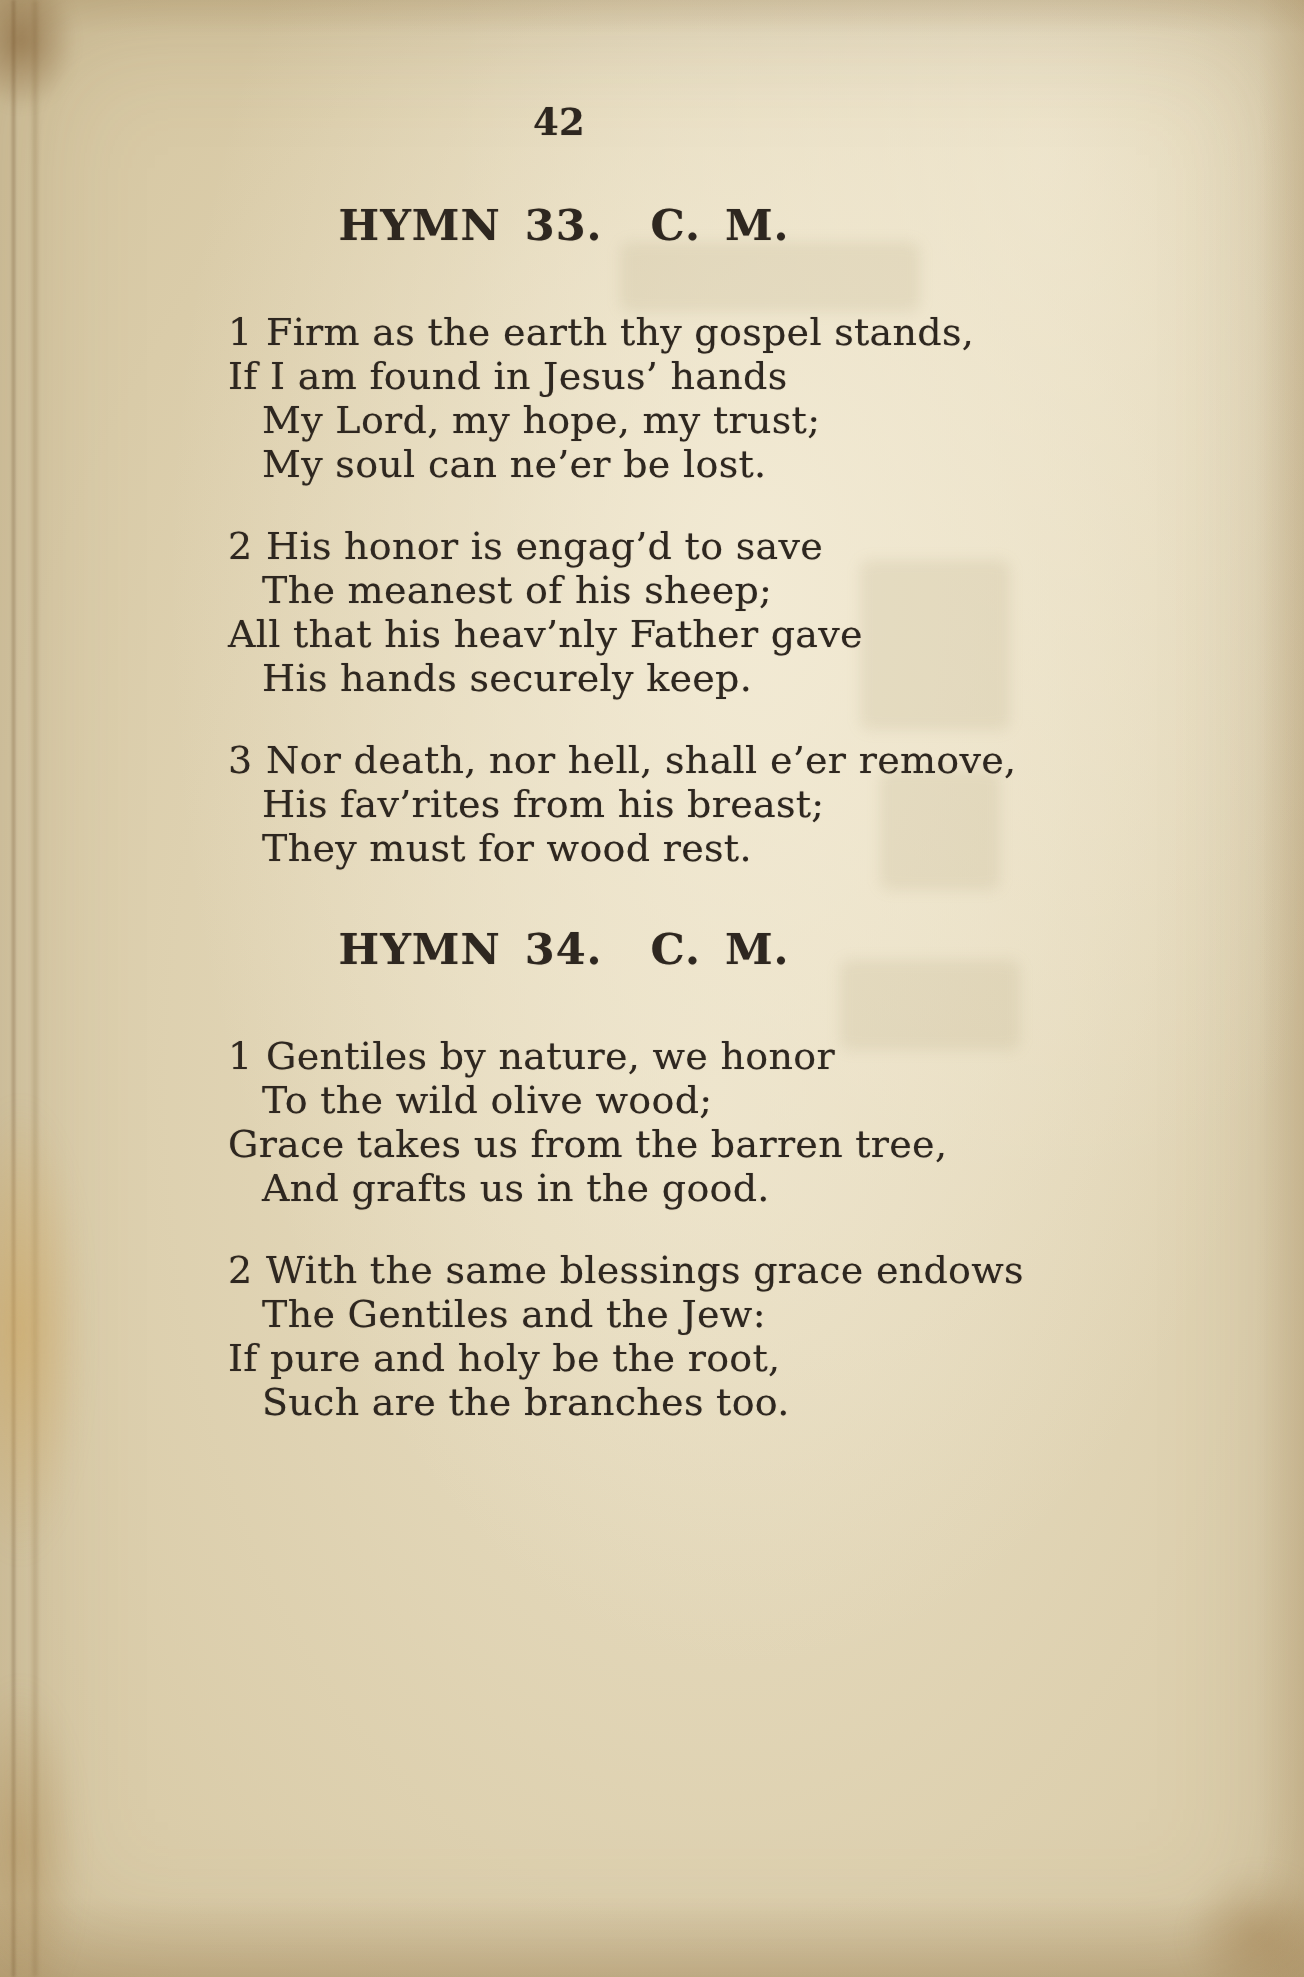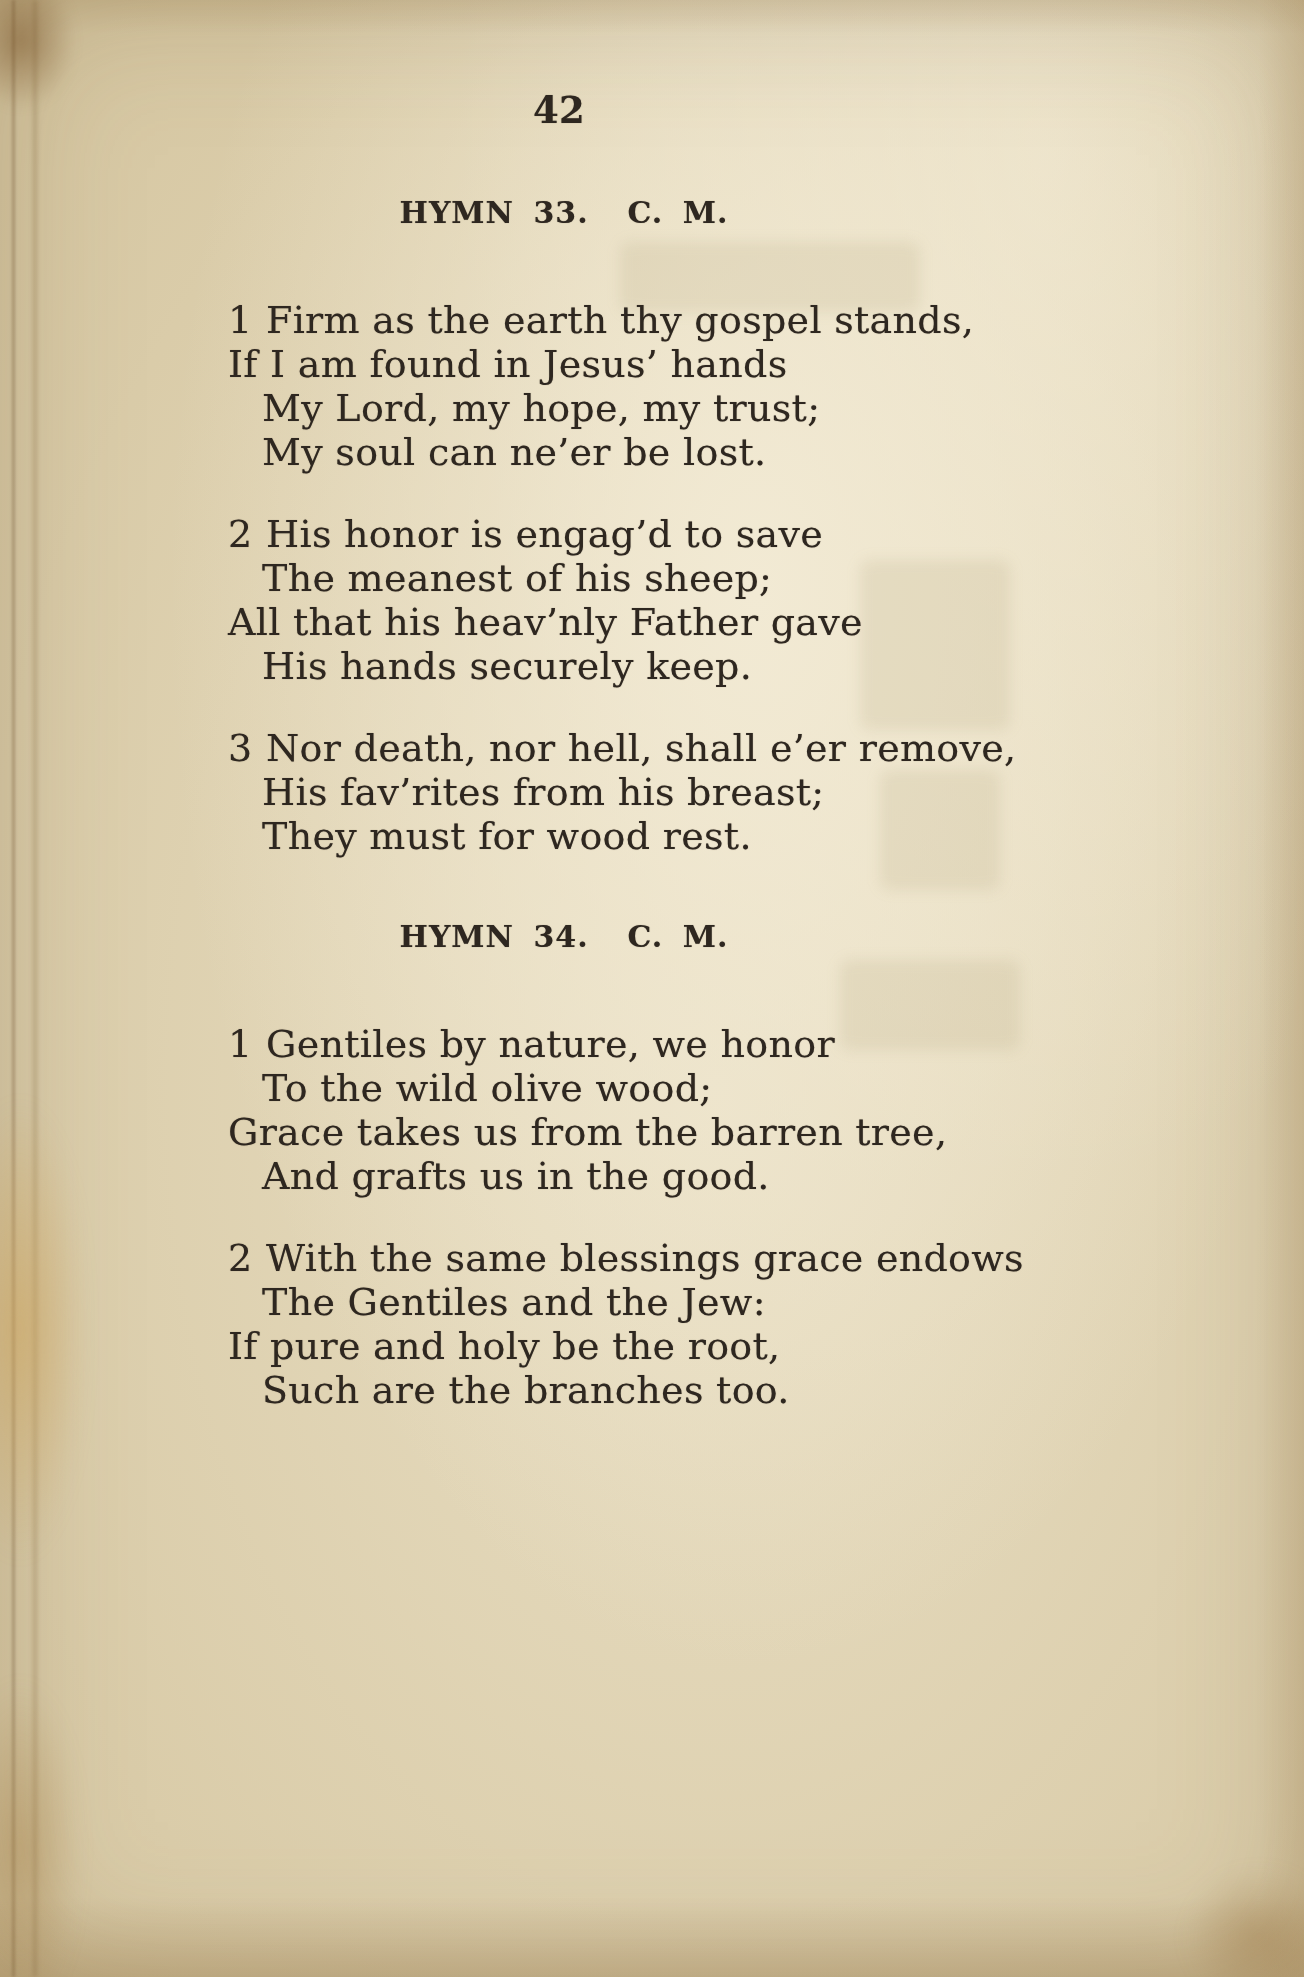--- a/index.html
+++ b/index.html
@@ -46,33 +46,33 @@
     background:radial-gradient(closest-side, rgba(160,120,60,0.40), rgba(160,120,60,0));filter:blur(10px);}
   .stain-bottomright{right:-30px;bottom:-30px;width:150px;height:140px;
     background:radial-gradient(closest-side, rgba(150,112,60,0.38), rgba(150,112,60,0));filter:blur(9px);}
   .ghost{position:absolute;background:rgba(150,128,86,0.12);filter:blur(7px);border-radius:10px;}
   .ghost-1{left:620px;top:242px;width:300px;height:70px;}
   .ghost-2{left:860px;top:560px;width:150px;height:170px;}
   .ghost-3{left:840px;top:960px;width:180px;height:90px;}
   .ghost-4{left:880px;top:770px;width:120px;height:120px;}
   
   .content{
-    position:absolute;left:192px;top:0;width:824px;
+    position:absolute;left:192px;top:12px;width:824px;
     padding-top:88px;
     font-size:38px;line-height:44px;
     letter-spacing:0.3px;
     text-shadow:0 0 1px rgba(58,46,30,0.45);
   }
   .page-number{
     text-align:center;font-weight:bold;font-size:37px;
     position:relative;left:-45px;
   }
   .hymn-title{
     margin:0;text-align:center;font-weight:bold;
-    font-size:30px;line-height:50px;
+    font-size:43px;line-height:50px;
     white-space:pre-wrap;word-spacing:8px;letter-spacing:1px;
     position:relative;left:-40px;
   }
   .hymn-title.t33{margin-top:56px;}
   .hymn-title.t34{margin-top:54px;}
   .stanza{margin-top:38px;}
   .stanza.first-of-hymn{margin-top:60px;}
   .line{white-space:nowrap;margin-left:36px;}
   .line .num{display:inline-block;width:38px;}
   .line.indent{padding-left:34px;}

